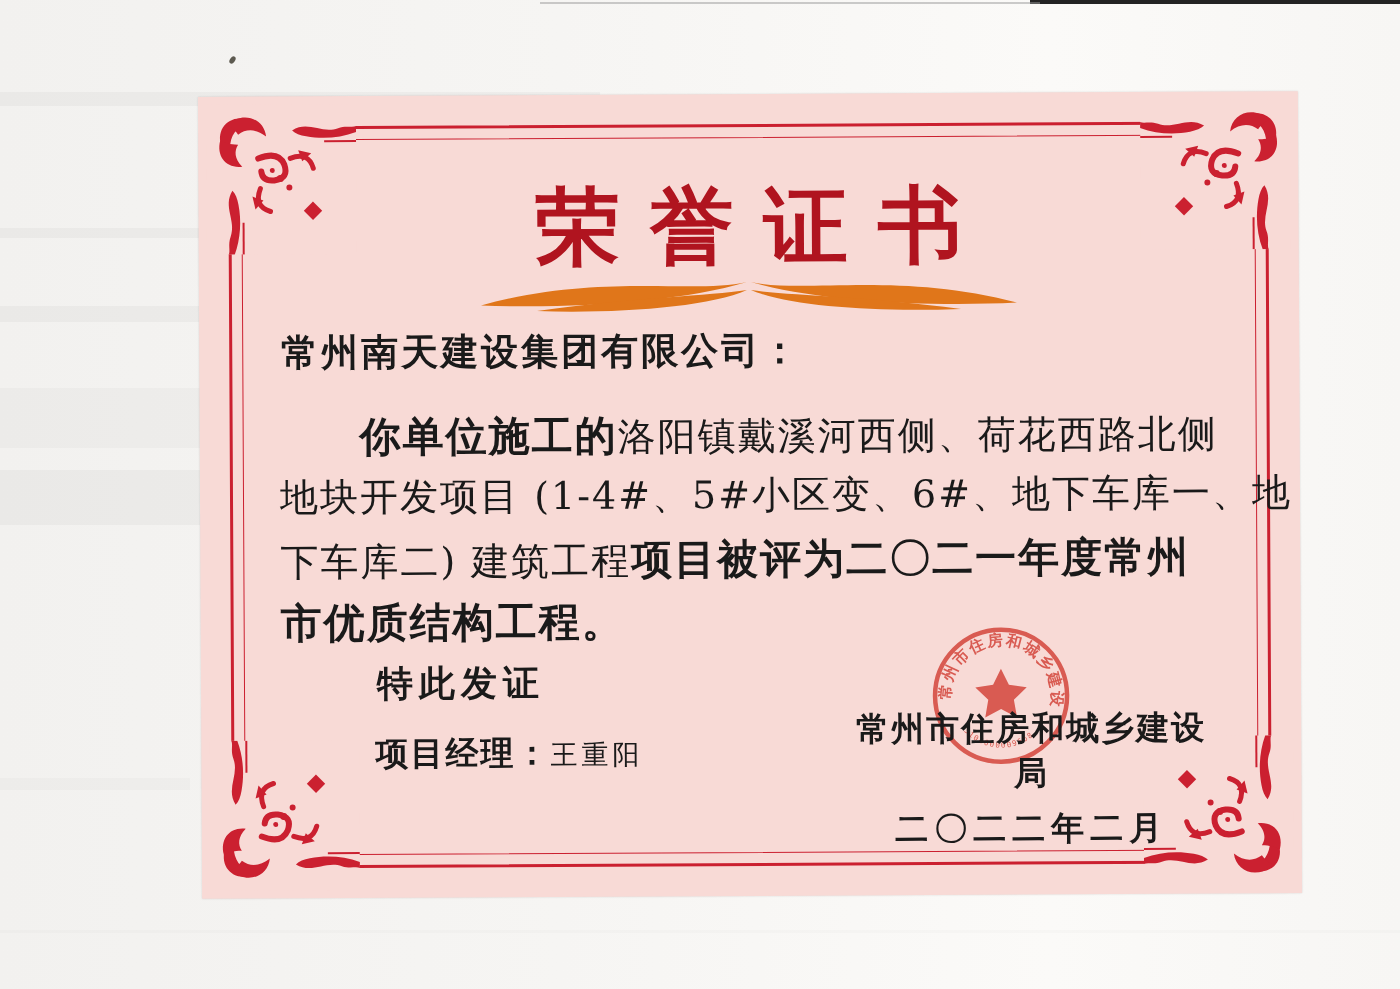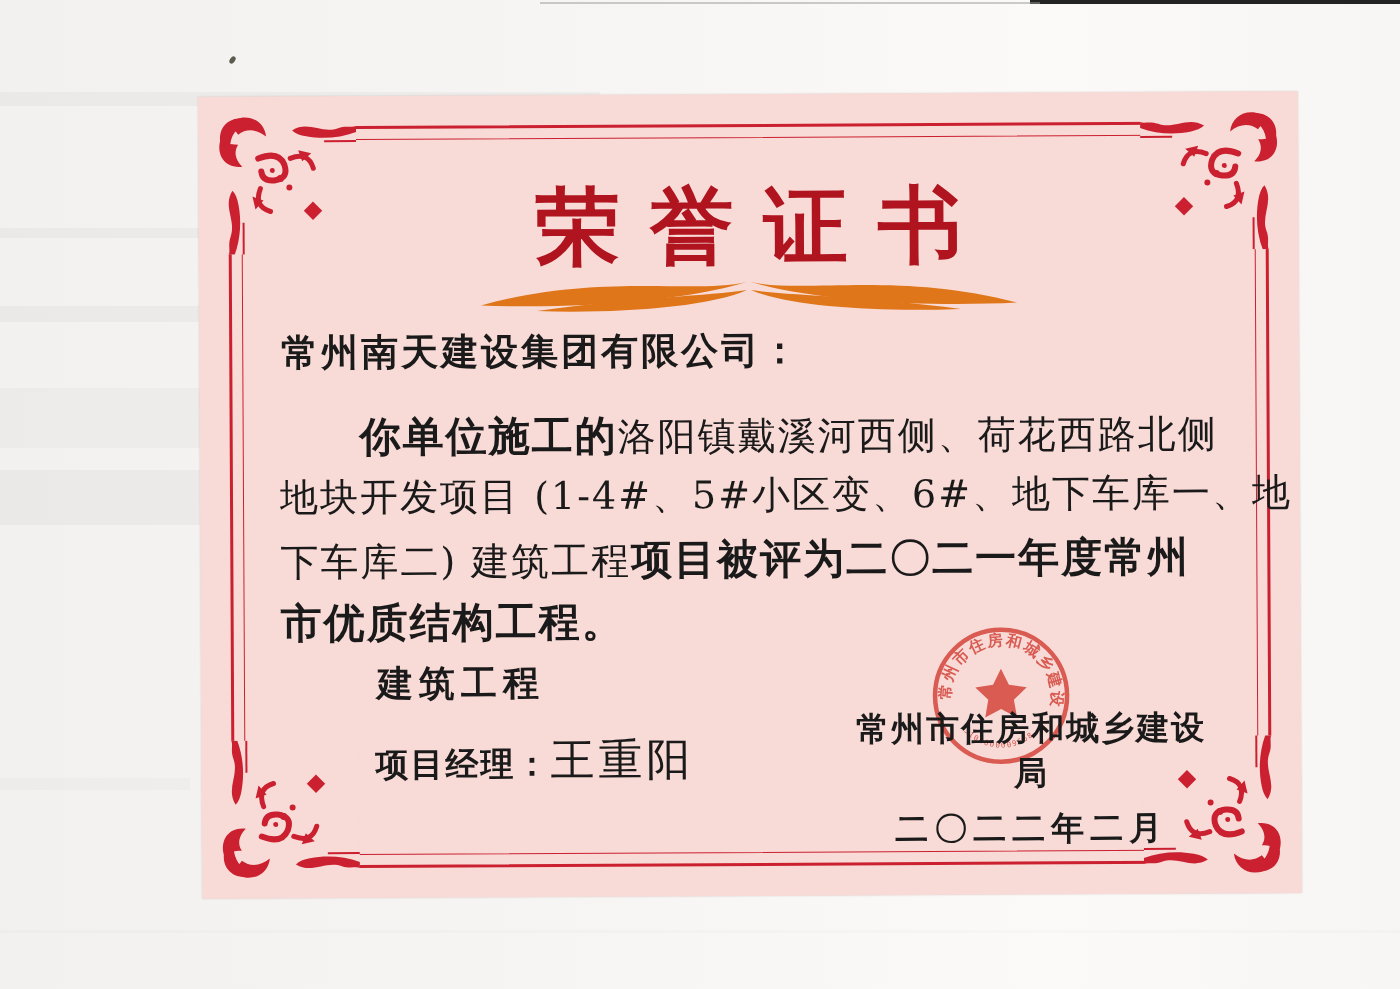--- a/index.html
+++ b/index.html
@@ -49,21 +49,21 @@
   .hei{font-family:"DejaVu Serif",serif;font-weight:700;font-size:41px;letter-spacing:2px;}
   .kai{font-family:"DejaVu Serif",serif;font-weight:400;font-size:38px;letter-spacing:2px;}
   .l1{left:82px;top:314px;}
   .l1 .indent{display:inline-block;width:78px;}
   .l2{left:80px;top:376px;}
   .l3{left:80px;top:438px;}
   .l4{left:80px;top:500px;}
   .closing{position:absolute;left:176px;top:564px;font-size:36px;font-weight:700;font-family:"DejaVu Serif",serif;letter-spacing:6px;}
   .manager{position:absolute;left:174px;top:636px;font-size:33px;}
   .manager .label{font-weight:700;font-family:"DejaVu Sans",sans-serif;letter-spacing:2px;text-align:right;}
-  .manager .name{font-weight:400;font-family:"DejaVu Serif",serif;font-size:44px;letter-spacing:4px;}
+  .manager .name{font-weight:400;font-family:"DejaVu Serif",serif;font-size:27px;letter-spacing:4px;}
   .issuer-block{position:absolute;left:640px;top:614px;width:380px;text-align:center;}
   .issuer-line{font-size:33px;font-weight:700;font-family:"DejaVu Serif",serif;letter-spacing:2px;color:#1a1a1a;}
   .date-line{margin-top:10px;font-size:33px;font-weight:700;font-family:"DejaVu Serif",serif;letter-spacing:6px;color:#1a1a1a;}
   .seal{position:absolute;left:715px;top:518px;width:170px;height:170px;opacity:.82;mix-blend-mode:multiply;}
 </style>
 </head>
 <body>
 
 <svg width="0" height="0" style="position:absolute" aria-hidden="true">
   <defs>
@@ -152,21 +152,21 @@
   <div class="recipient ink">常州南天建设集团有限公司：</div>
 
   <div class="bodyline l1 ink"><span class="indent"></span><span class="hei">你单位施工的</span><span class="kai">洛阳镇戴溪河西侧、荷花西路北侧</span></div>
 
   <div class="bodyline l2 ink"><span class="kai">地块开发项目 (1-4#、5#小区变、6#、地下车库一、地</span></div>
 
   <div class="bodyline l3 ink"><span class="kai">下车库二) 建筑工程</span><span class="hei">项目被评为二〇二一年度常州</span></div>
 
   <div class="bodyline l4 ink"><span class="hei">市优质结构工程。</span></div>
 
-  <div class="closing ink">建筑工程</div>
+  <div class="closing ink">特此发证</div>
 
   <div class="manager ink"><span class="label">项目经理：</span><span class="name">王重阳</span></div>
 
   <div class="seal">
     <svg viewBox="-85 -85 170 170" width="170" height="170">
       <defs>
         <path id="seal-arc-top" d="M -50,8 A 50.6,50.6 0 1 1 50,8" fill="none"></path>
         <path id="seal-arc-bottom" d="M -48,16 A 50,50 0 0 0 48,16" fill="none"></path>
       </defs>
       <circle cx="0" cy="0" r="66" fill="none" stroke="#d8493e" stroke-width="4.5"></circle>

